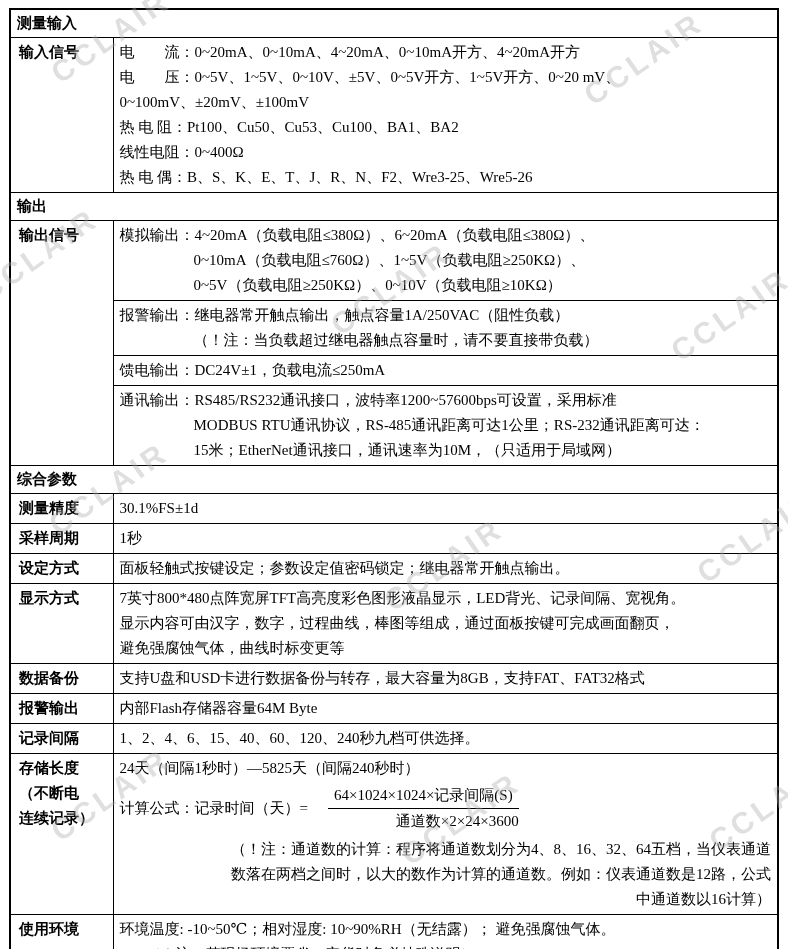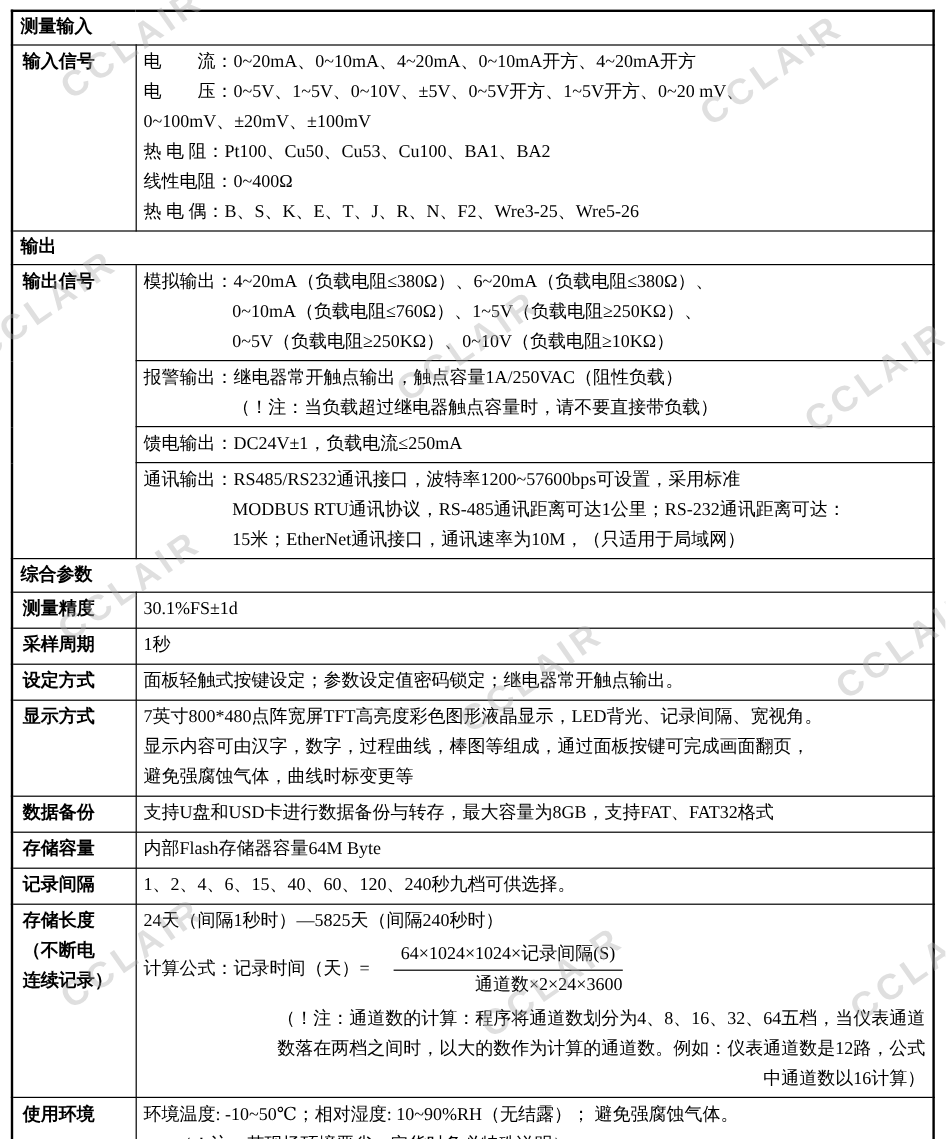--- a/index.html
+++ b/index.html
@@ -188,21 +188,21 @@
       </tr>
 
       <tr>
         <td class="label">数据备份</td>
         <td class="content">
           <div class="ln">支持U盘和USD卡进行数据备份与转存，最大容量为8GB，支持FAT、FAT32格式</div>
         </td>
       </tr>
 
       <tr>
-        <td class="label">存储容量</td>
+        <td class="label">报警输出</td>
         <td class="content">
           <div class="ln">内部Flash存储器容量64M Byte</div>
         </td>
       </tr>
 
       <tr>
         <td class="label">记录间隔</td>
         <td class="content">
           <div class="ln">1、2、4、6、15、40、60、120、240秒九档可供选择。</div>
         </td>

